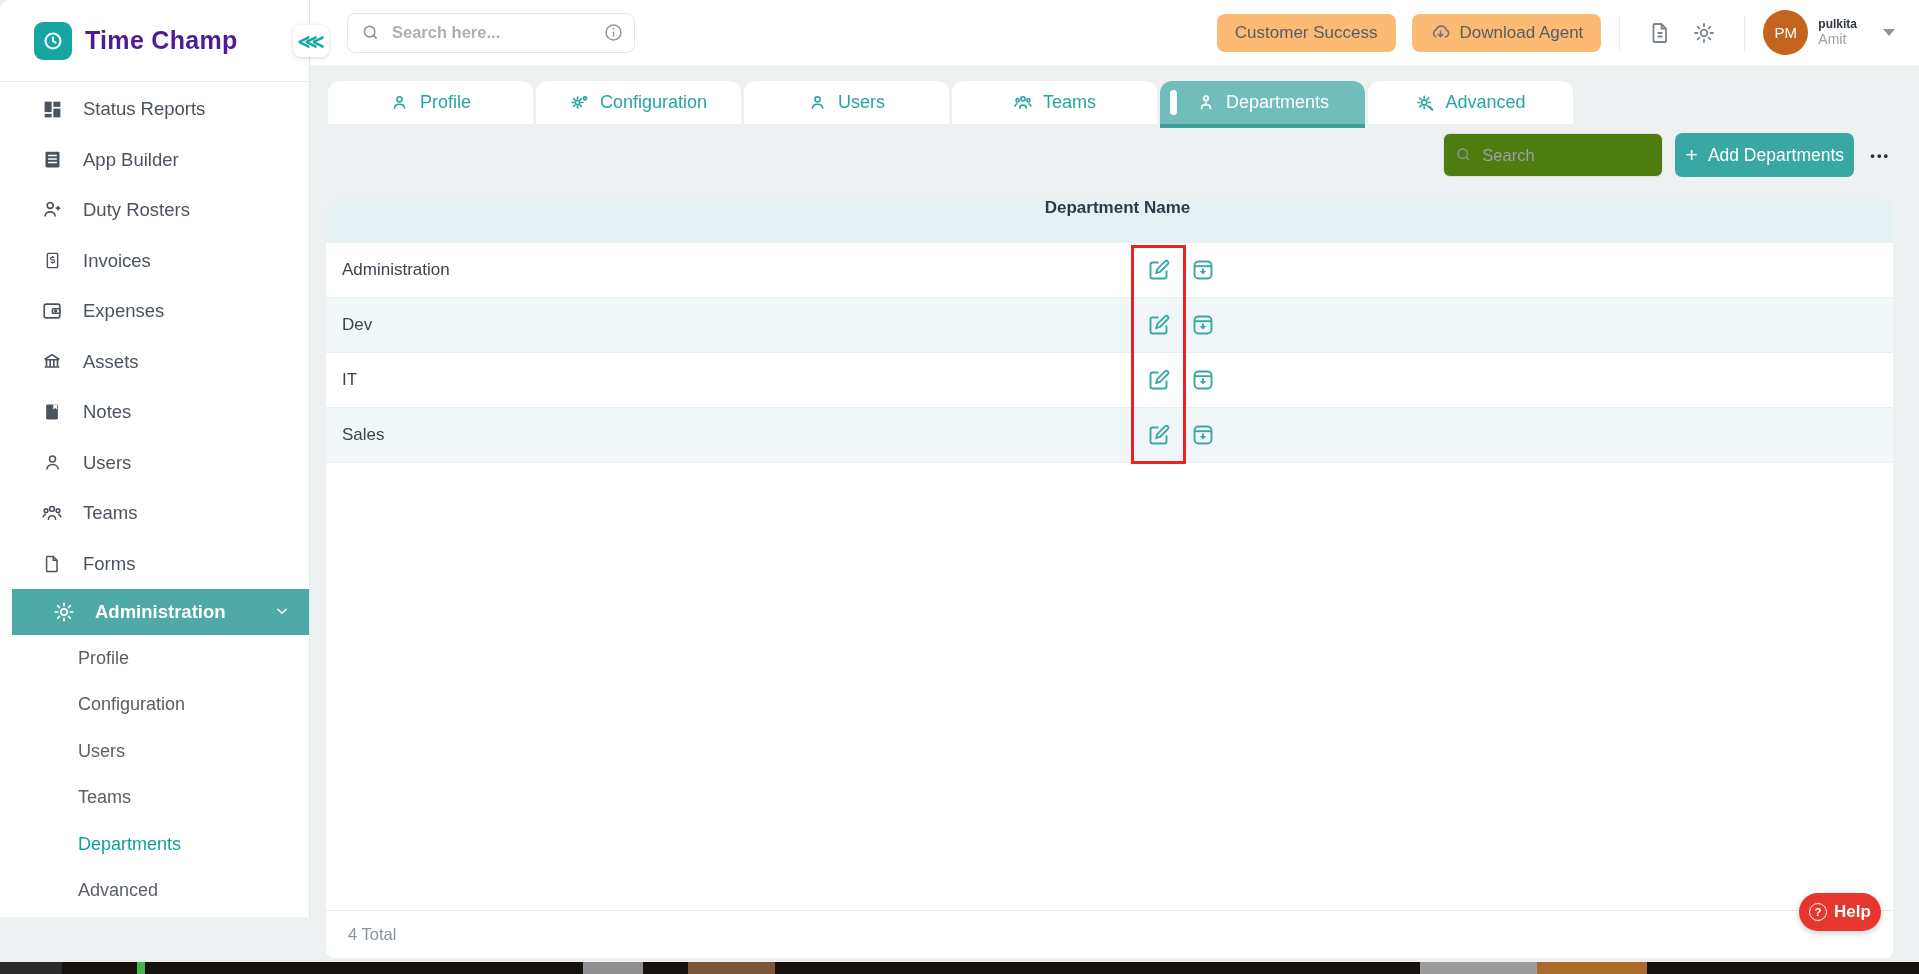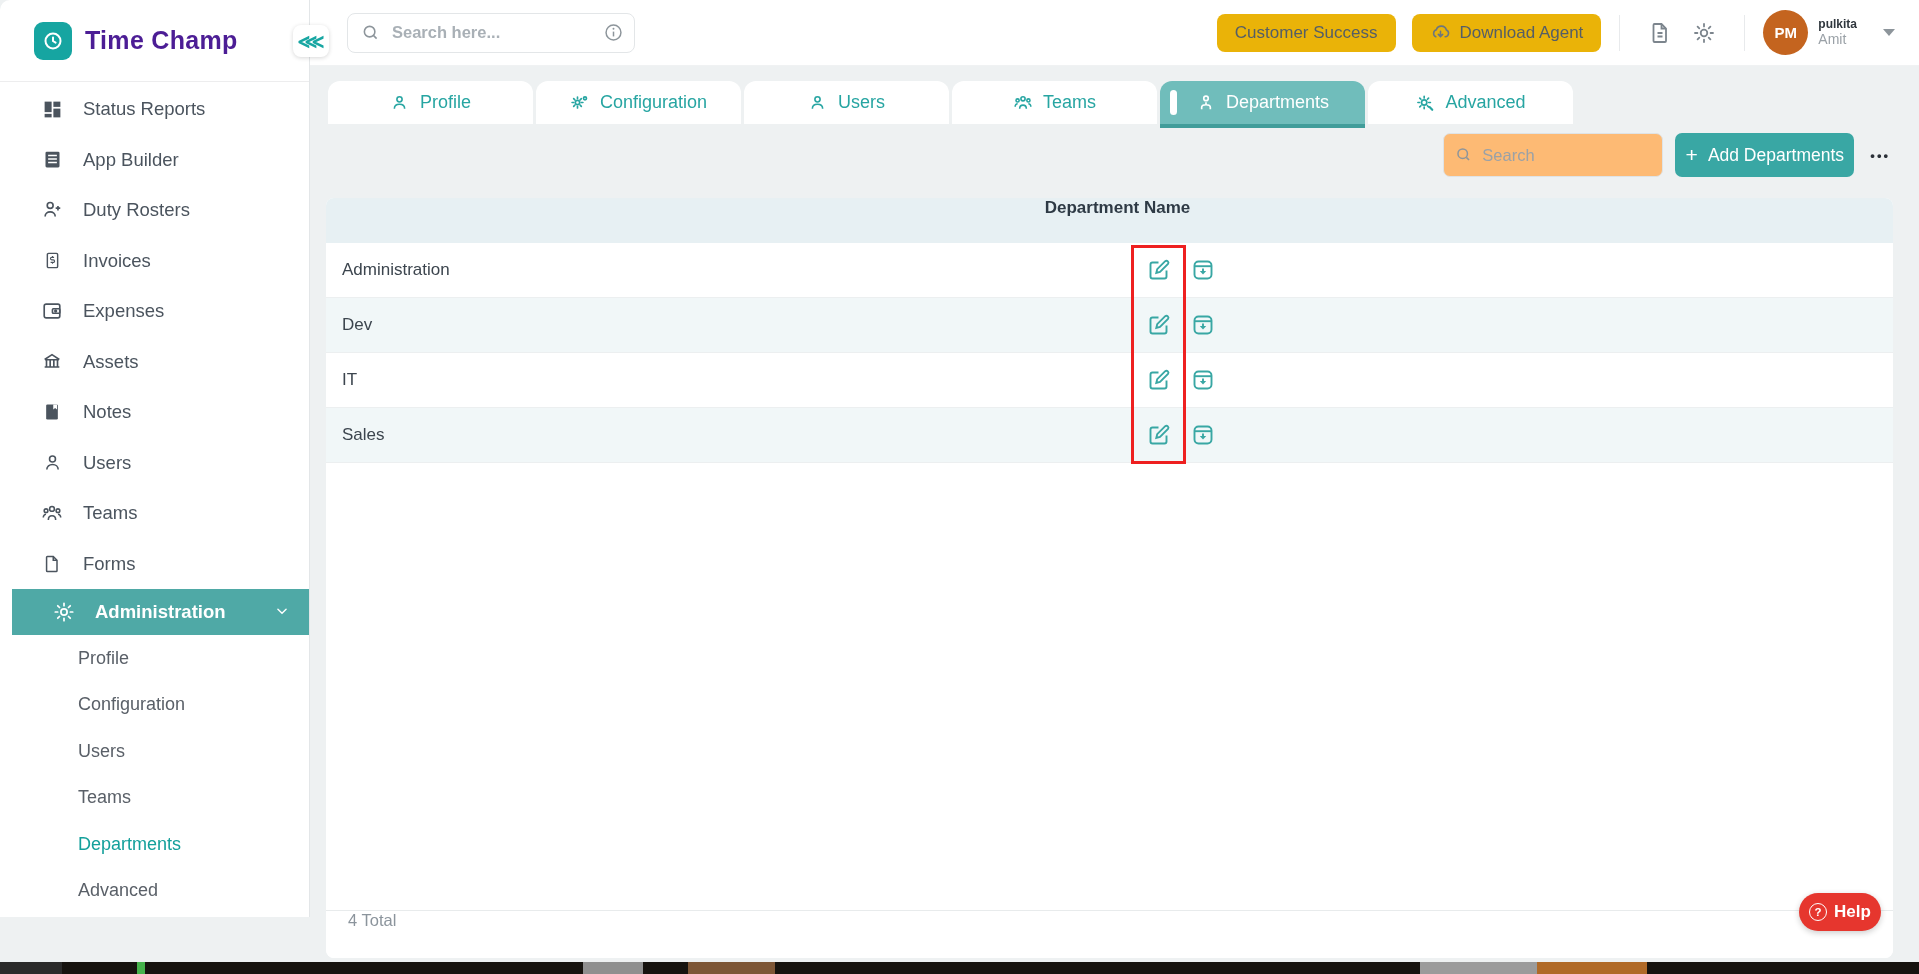--- a/index.html
+++ b/index.html
@@ -37,28 +37,28 @@
   .topbar { height:66px; background:#ffffff; display:flex; align-items:center;
             padding:0 24px 0 37px; border-bottom:1px solid #f0f2f3; }
   .search-main-wrap { position:relative; width:288px; height:40px; }
   .search-main-wrap input { width:100%; height:100%; border:1px solid #e3e6e8; border-radius:8px;
             padding:0 40px 0 44px; font-size:16.5px; color:#444; outline:none;
             font-family:"Liberation Sans",sans-serif;font-weight:bold; }
   .search-main-wrap input::placeholder { color:#a9b0b6; }
   .sm-ico { position:absolute; left:13px; top:9px; color:#8d959b; }
   .sm-info { position:absolute; right:11px; top:9px; color:#8d959b; }
   .tb-right { margin-left:auto; display:flex; align-items:center; }
-  .pill-btn { height:38px; background:#eab308; border:none; border-radius:8px; padding:0 18px;
+  .pill-btn { height:38px; background:#fdba74; border:none; border-radius:8px; padding:0 18px;
               font-size:17px; color:#555e66; display:flex; align-items:center; gap:9px;
               cursor:pointer; font-family:"Liberation Sans",sans-serif; }
   .vsep { width:1px; height:36px; background:#e8eaec; margin:0 18px; }
   .icon-btn { width:30px; height:30px; border:none; background:none; color:#7c858d;
               display:flex; align-items:center; justify-content:center; cursor:pointer; margin:0 7px; }
   .avatar { width:45px; height:45px; border-radius:50%; background:#c4641f; color:#fff;
-            font-size:15px; font-weight:700; display:flex; align-items:center; justify-content:center; }
+            font-size:15px; font-weight:400; display:flex; align-items:center; justify-content:center; }
   .user-meta { margin-left:10px; line-height:1.15; }
   .user-name { font-size:12px; font-weight:700; color:#30373e; }
   .user-org  { font-size:14px; color:#9aa1a7; }
   .caret { width:0; height:0; border-left:6px solid transparent; border-right:6px solid transparent;
            border-top:7px solid #8d959b; margin-left:26px; cursor:pointer; }
 
   
   .tabstrip { display:flex; gap:3px; padding:15px 0 0 18px; height:62px; }
   .tab { width:205px; height:43px; background:#ffffff; border-radius:12px 12px 0 0;
          display:flex; align-items:center; justify-content:center; gap:10px;
@@ -68,21 +68,21 @@
   .tab.active::after { content:""; position:absolute; left:0; right:0; bottom:-4px; height:4px;
                        background:#419d9a; }
   .active-pill { position:absolute; left:10px; top:9px; width:7px; height:25px; border-radius:4px;
                  background:#ffffff; }
 
   
   .toolbar { height:44px; margin-top:5px; display:flex; align-items:center;
              justify-content:flex-end; padding-right:29px; gap:12px; }
   .search-small { position:relative; width:220px; height:44px; }
   .search-small input { width:100%; height:100%; border:1px solid #dfe3e5; border-radius:7px;
-             background:#fdba74; padding:0 12px 0 38px; font-size:16.5px; outline:none;
+             background:#4d7c0f; padding:0 12px 0 38px; font-size:16.5px; outline:none;
              font-family:"Liberation Sans",sans-serif; }
   .search-small input::placeholder { color:#9aa1a7; }
   .ss-ico { position:absolute; left:11px; top:12px; color:#8d959b; }
   .add-btn { width:179px; height:44px; background:#39a7a4; color:#ffffff; border:none;
              border-radius:7px; font-size:17.5px; font-weight:500; display:flex; align-items:center;
              justify-content:center; gap:10px; cursor:pointer; font-family:"Liberation Sans",sans-serif; }
   .add-plus { font-size:21px; font-weight:400; }
   .more-btn { border:none; background:none; color:#2b3138; font-size:13px; font-weight:800;
               letter-spacing:2px; cursor:pointer; margin-left:4px; }
 
@@ -92,21 +92,21 @@
   .thead { height:45px; background:#e7f0f3; display:flex; align-items:center;
            font-size:17px; font-weight:700; color:#2e3a45;flex-direction:column; }
   .cell-name { flex:0 0 820px; padding-left:16px; }
   .trow { height:55px; display:flex; align-items:center; font-size:17px; color:#3c454e;
           border-bottom:1px solid #eceff0; background:#ffffff; }
   .trow.alt { background:#f1f7f8; }
   .cell-actions { display:flex; align-items:center; gap:18px; }
   .act-btn { width:26px; height:26px; border:none; background:none; color:#39a7a4;
              display:flex; align-items:center; justify-content:center; cursor:pointer; }
   .card-foot { position:absolute; left:0; right:0; bottom:0; height:48px;
-               border-top:1px solid #e8ebec; display:flex; 
+               border-top:1px solid #e8ebec; display:flex; align-items:center;
                padding-left:22px; font-size:16.5px; color:#8b949c; background:#fff; }
 
   
   .red-rect { position:absolute; left:1131px; top:245px; width:55px; height:219px;
               border:3px solid #ee2020; z-index:6; pointer-events:none; }
   .help-btn { position:absolute; left:1799px; top:893px; width:82px; height:38px; z-index:7;
               background:#e6362e; border:none; border-radius:19px; color:#ffffff;
               display:flex; align-items:center; justify-content:center; gap:7px;
               font-size:17px; font-weight:700; cursor:pointer; box-shadow:0 2px 6px rgba(0,0,0,.2);
               font-family:"Liberation Sans",sans-serif; }

